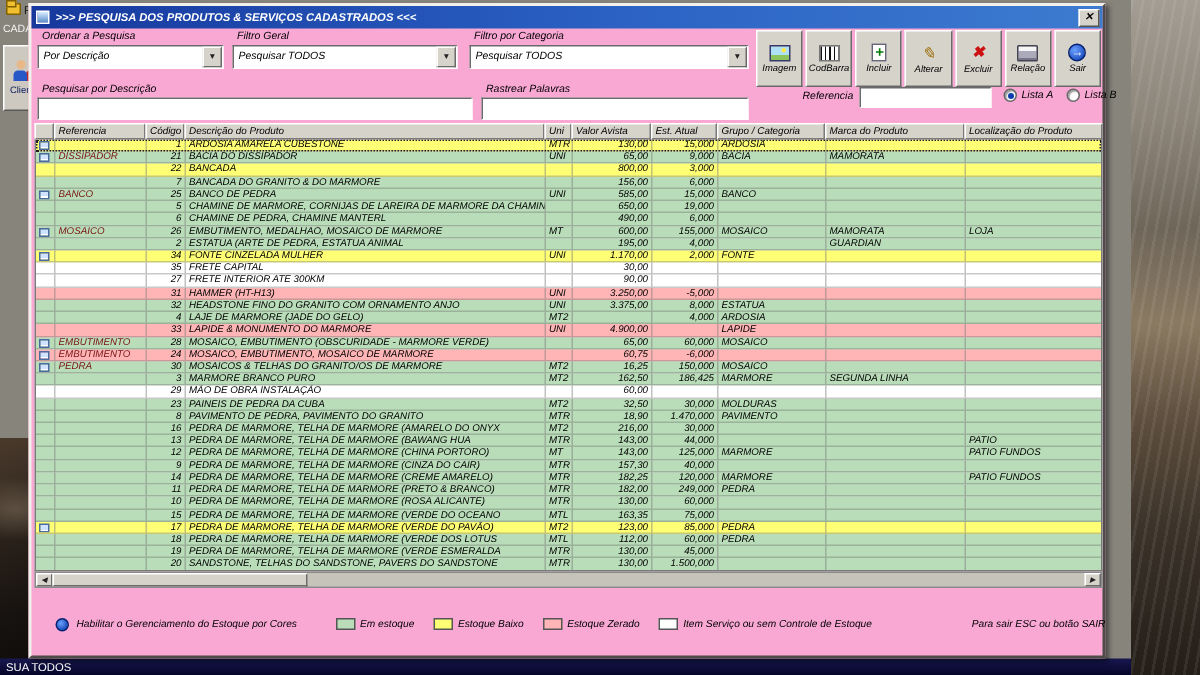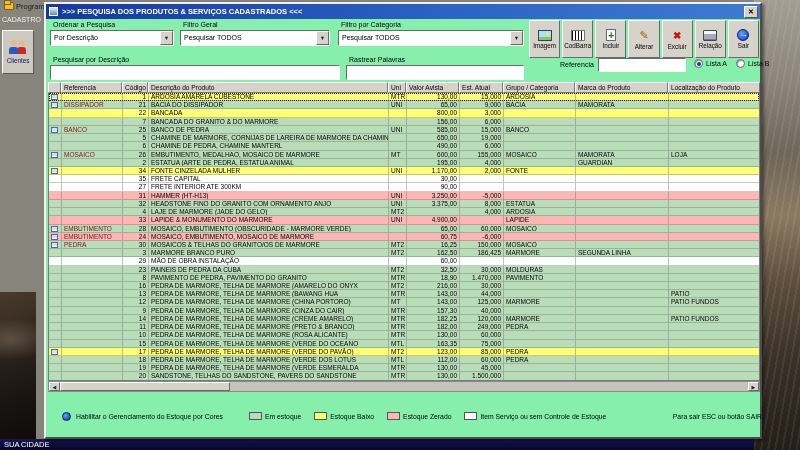--- a/index.html
+++ b/index.html
@@ -25,22 +25,22 @@
   .clientes-lb { font-size:6.3px; color:#102060; }
   .desktop-bl { position:absolute; left:0; top:292px; width:36px; height:158px;
     background:
       radial-gradient(60px 30px at 30% 30%, rgba(220,200,170,.25), rgba(0,0,0,0) 70%),
       linear-gradient(160deg,#4a3a2c 0%,#2a211a 40%,#171310 70%,#0c0a08 100%);
   }
   .host-statusbar { position:absolute; left:0; top:439px; width:754px; height:11px;
     background:linear-gradient(180deg,#181850,#05052a); color:#fff; font-size:7.5px; line-height:11px; padding-left:4px; }
 
   
-  .main-window { position:absolute; left:44px; top:2px; width:718px; height:437px; background:#86efac;
-    border:2px solid; border-color:#f2f0ea #4e4c48 #4e4c48 #f2f0ea; box-shadow:2px 2px 3px rgba(0,0,0,.45); z-index:10; }
+  .main-window { position:absolute; left:19px; top:2px; width:718px; height:437px; background:#f9a8d4;
+    border:2px solid; border-color:#f2f0ea #4e4c48 #4e4c48 #f2f0ea; box-shadow:2px 2px 3px rgba(0,0,0,.45); z-index:10;font-style:italic; }
   .titlebar { position:absolute; left:0; top:0; right:0; height:15px;
     background:linear-gradient(90deg,#16389d 0%,#2b62c4 55%,#3d7bd0 100%);
     color:#fff; font-size:7.5px; font-weight:bold; line-height:15px; padding-left:16px; white-space:nowrap; overflow:hidden; }
   .win-icon { position:absolute; left:3px; top:3px; width:9px; height:9px; background:linear-gradient(#d8ecff,#5a8cc8); border:1px solid #fff; }
   .close-btn { position:absolute; right:2px; top:2px; width:14px; height:12px; background:#d6d3cb;
     border:1px solid; border-color:#fff #555 #555 #fff; font-size:7px; line-height:10px; text-align:center; color:#000; }
 
   .lb { position:absolute; font-size:7px; white-space:nowrap; }
 
   .combo { position:absolute; height:16px; background:#fff; border:1px solid; border-color:#6a6a6a #fff #fff #6a6a6a;
@@ -118,21 +118,21 @@
   <span class="folder-icon"></span>
   <div class="host-title">Programa</div>
   <div class="host-menu">CADASTRO</div>
   <div class="clientes-btn">
     <span class="people-icon"></span>
     <span class="clientes-lb">Clientes</span>
   </div>
 </div>
 <div class="desktop-bl"></div>
 <div class="host-statusbar">
-  <span>SUA CIDADE</span>
+  <span>SUA TODOS</span>
 </div>
 
 <div class="main-window">
 
   <div class="titlebar">
     <span class="win-icon"></span>
     <span>&gt;&gt;&gt; PESQUISA DOS PRODUTOS &amp; SERVIÇOS CADASTRADOS &lt;&lt;&lt;</span>
     <span class="close-btn">✕</span>
   </div>
 

